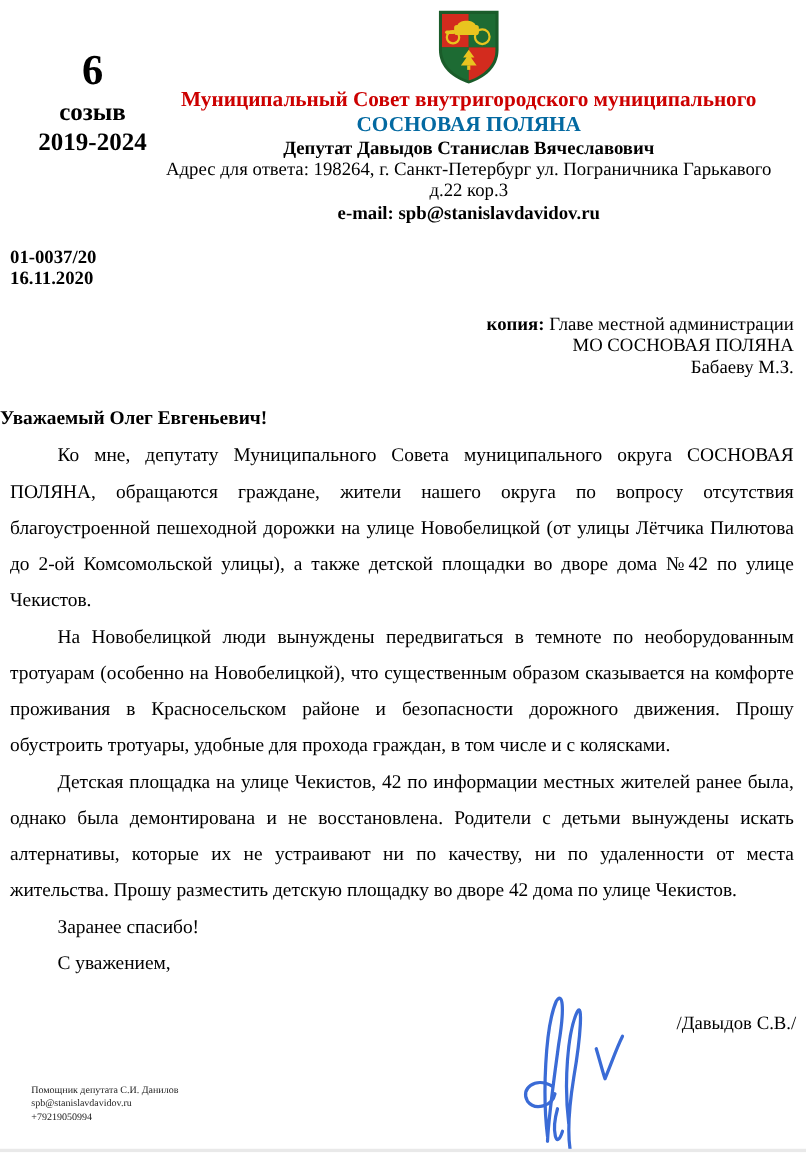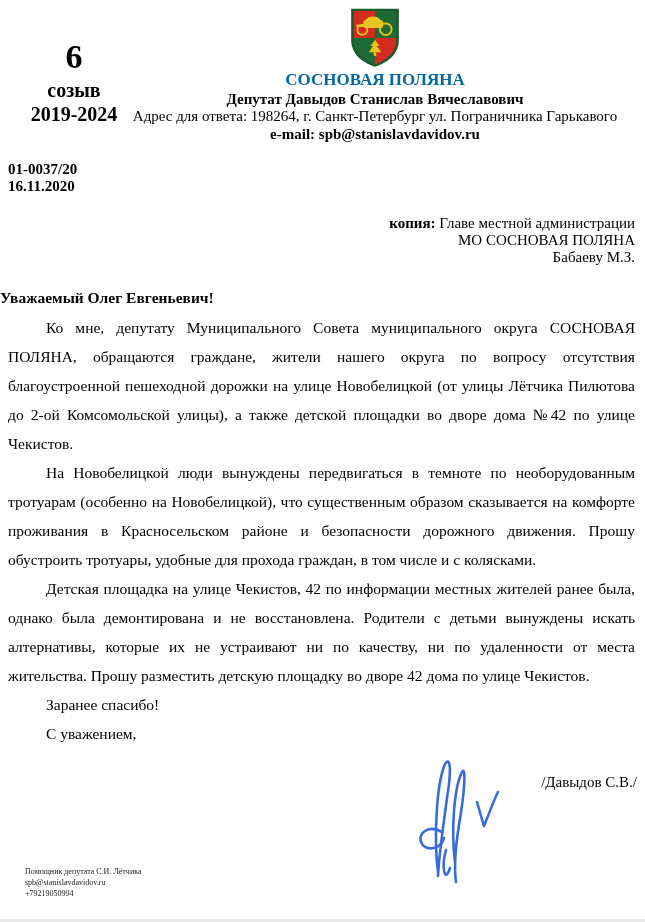--- a/index.html
+++ b/index.html
@@ -82,23 +82,25 @@
             <circle cx="42" cy="25.5" r="6.5" fill="none" stroke-width="2" stroke="#e9c41f"></circle>
             <rect x="9" y="20" width="9" height="3" rx="1.5" fill="#e9c41f"></rect>
           </g>
 
           <g>
             <path d="M30,37 L35,44 H32 L37,51 H23 L28,44 H25 Z" fill="#e9c41f"></path>
             <rect x="28.6" y="51" width="2.8" height="4" fill="#e9c41f"></rect>
           </g>
         </g>
       </svg>
+      <div class="org-line" style="color:#cc0000;">Муниципальный Совет внутригородского муниципального</div>
       <div class="org-name" style="color:#0369a1;">СОСНОВАЯ ПОЛЯНА</div>
       <div class="deputy">Депутат Давыдов Станислав Вячеславович</div>
       <div class="addr">Адрес для ответа: 198264, г. Санкт-Петербург ул. Пограничника Гарькавого</div>
+      <div class="addr">д.22 кор.3</div>
       <div class="email">e-mail: spb@stanislavdavidov.ru</div>
     </div>
   </div>
 
   <div class="ref">
     <div>01-0037/20</div>
     <div>16.11.2020</div>
   </div>
 
 
@@ -125,19 +127,19 @@
         <path d="M63,112 C59,80 62,38 70,22 C74,15 73,40 67,75 C63,100 62,118 64,132"></path>
         <path d="M50,82 C36,74 24,84 30,94 C36,102 50,98 52,88"></path>
         <path d="M54,100 C49,118 53,134 58,118"></path>
         <path d="M85,52 C88,62 90,70 92,76 C97,64 101,52 106,42"></path>
       </g>
     </svg>
     <div class="sig-name">/Давыдов С.В./</div>
   </div>
 
   <div class="footer">
-    <div>Помощник депутата С.И. Лётчика</div>
+    <div>Помощник депутата С.И. Данилов</div>
     <div>spb@stanislavdavidov.ru</div>
     <div>+79219050994</div>
   </div>
 
   <div class="page-edge"></div>
 </div>
 
 </body></html>

